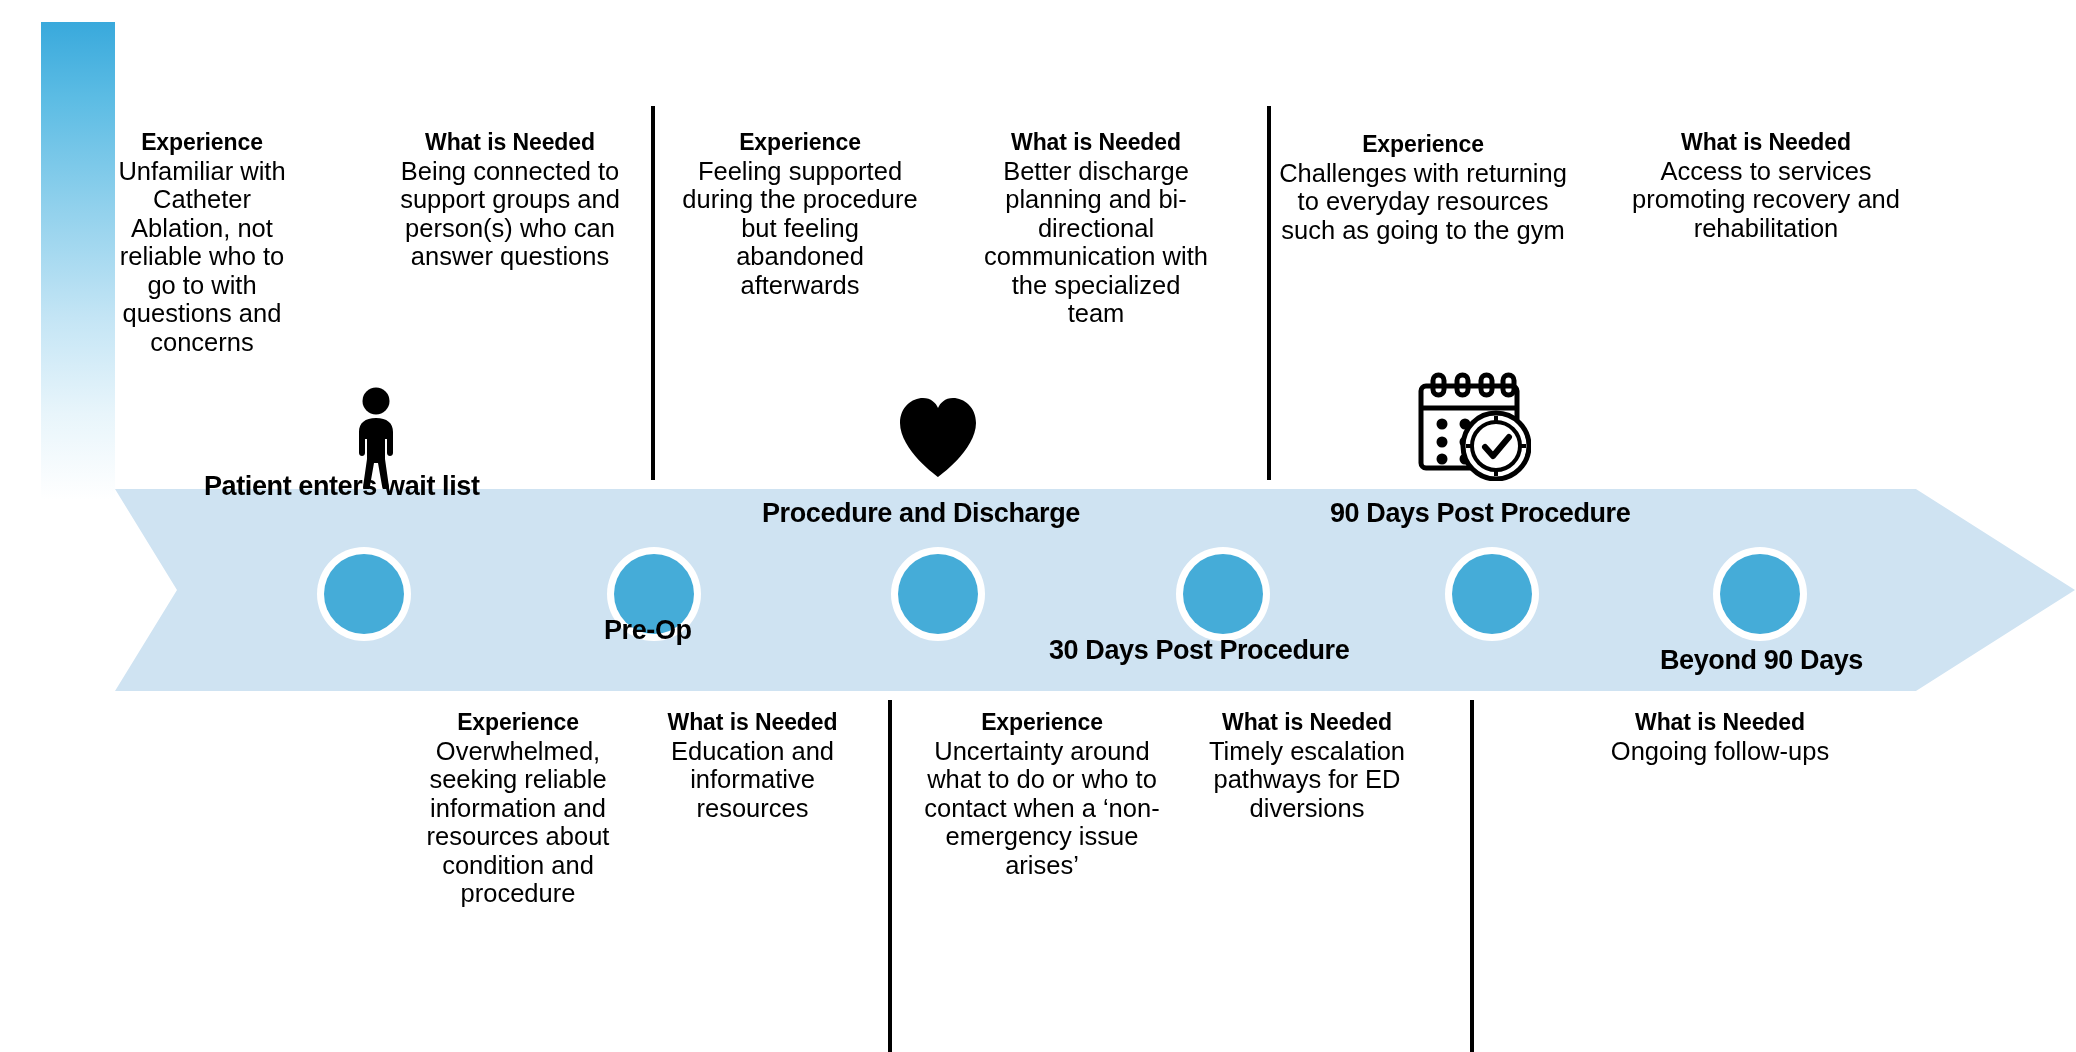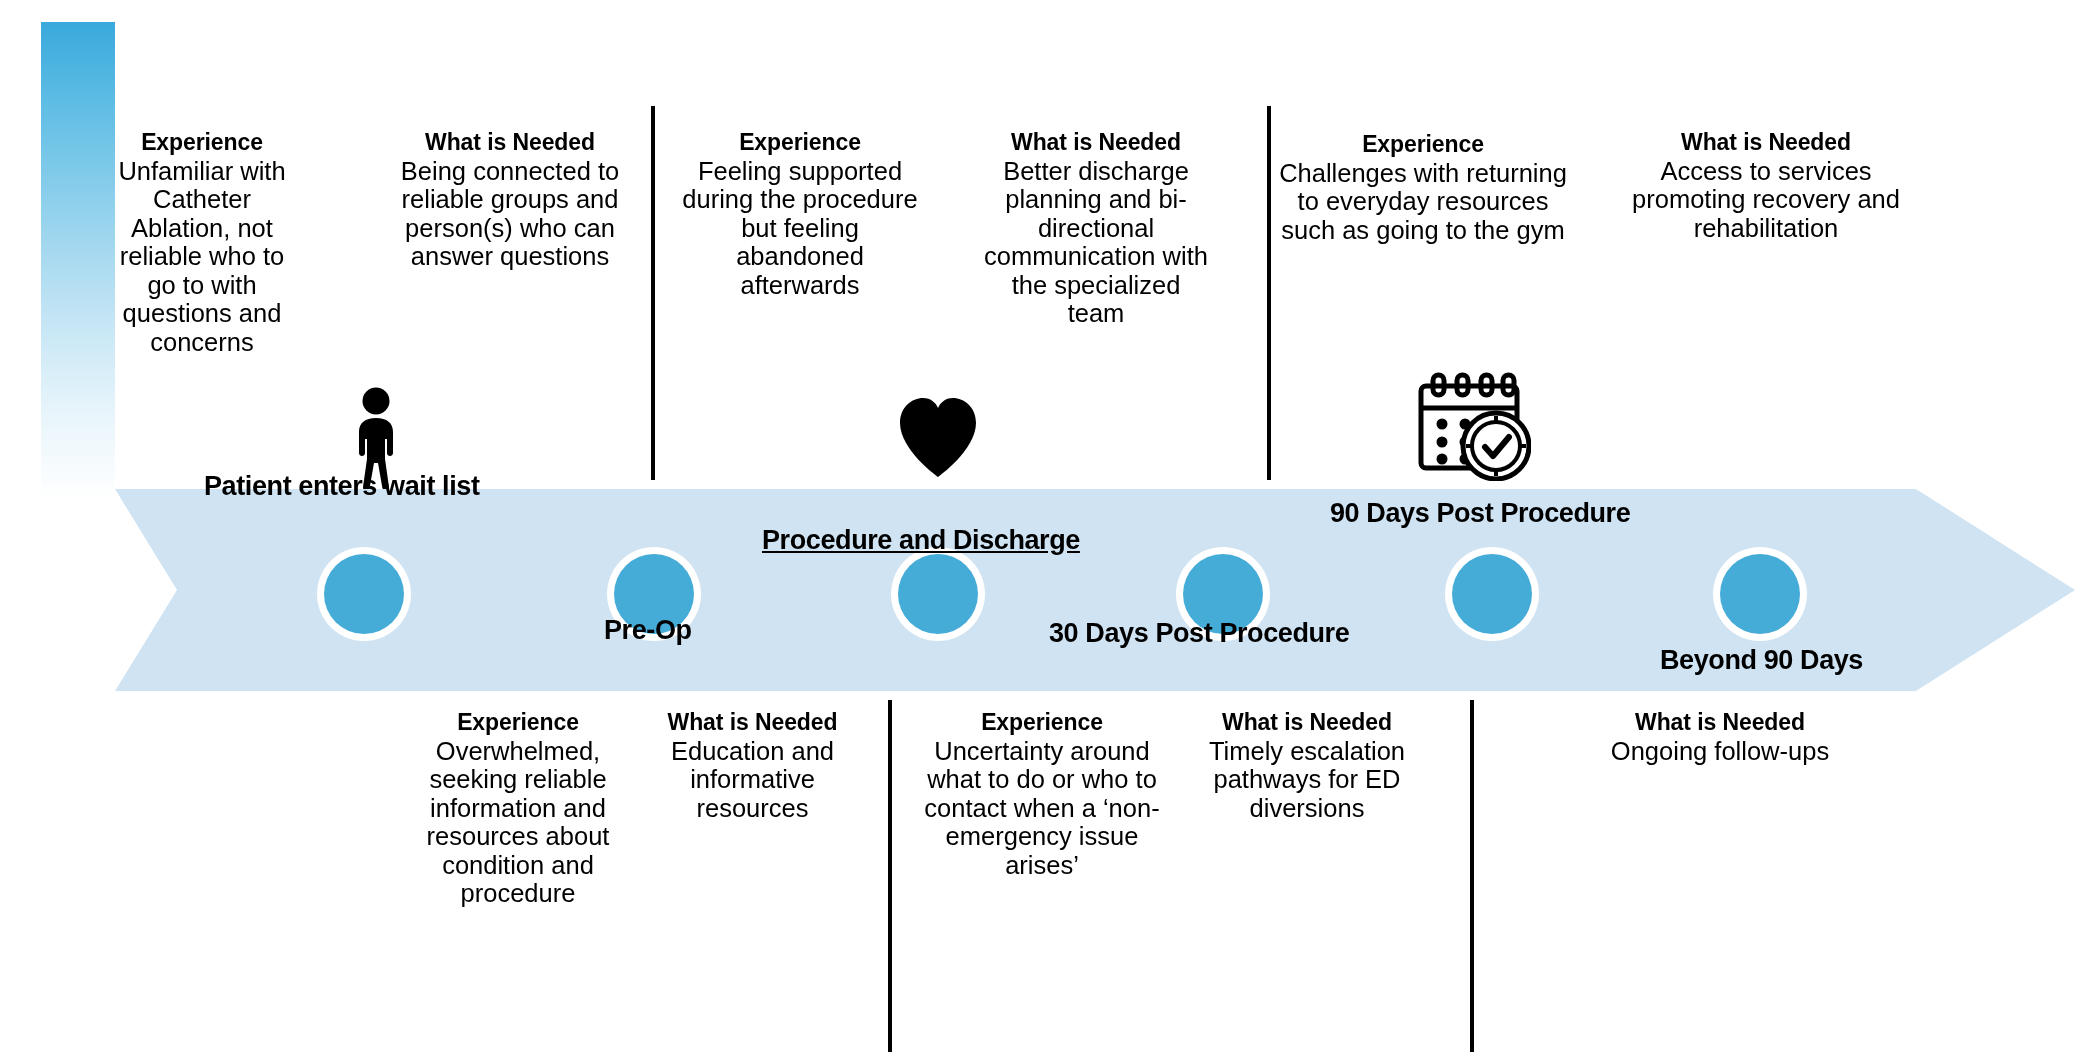--- a/index.html
+++ b/index.html
@@ -88,21 +88,21 @@
 
   <div class="gradient-bar"></div>
 
   <div class="block" style="left:92px; top:130px; width:180px;">
     <span class="head">Experience</span>
     <span class="body">Unfamiliar with Catheter Ablation, not reliable who to go to with questions and concerns</span>
   </div>
 
   <div class="block" style="left:370px; top:130px; width:240px;">
     <span class="head">What is Needed</span>
-    <span class="body">Being connected to reliable groups and person(s) who can answer questions</span>
+    <span class="body">Being connected to support groups and person(s) who can answer questions</span>
   </div>
 
   <div class="block" style="left:660px; top:130px; width:240px;">
     <span class="head">Experience</span>
     <span class="body">Feeling supported during the procedure but feeling abandoned afterwards</span>
   </div>
 
   <div class="block" style="left:960px; top:130px; width:232px;">
     <span class="head">What is Needed</span>
     <span class="body">Better discharge planning and bi-directional communication with the specialized team</span>
@@ -178,22 +178,22 @@
 
   <div class="node" style="left:304px; top:554px;"></div>
   <div class="node" style="left:594px; top:554px;"></div>
   <div class="node" style="left:878px; top:554px;"></div>
   <div class="node" style="left:1163px; top:554px;"></div>
   <div class="node" style="left:1432px; top:554px;"></div>
   <div class="node" style="left:1700px; top:554px;"></div>
 
   <div class="milestone-label" style="left:184px; top:471px;">Patient enters wait list</div>
   <div class="milestone-label" style="left:584px; top:615px;">Pre-Op</div>
-  <div class="milestone-label" style="left:742px; top:525px;text-decoration:underline;">Procedure and Discharge</div>
-  <div class="milestone-label" style="left:1029px; top:618px;">30 Days Post Procedure</div>
+  <div class="milestone-label" style="left:742px; top:498px;">Procedure and Discharge</div>
+  <div class="milestone-label" style="left:1029px; top:635px;">30 Days Post Procedure</div>
   <div class="milestone-label" style="left:1310px; top:498px;">90 Days Post Procedure</div>
   <div class="milestone-label" style="left:1640px; top:645px;">Beyond 90 Days</div>
 
   <div class="block" style="left:398px; top:710px; width:200px;">
     <span class="head">Experience</span>
     <span class="body">Overwhelmed, seeking reliable information and resources about condition and procedure</span>
   </div>
 
   <div class="block" style="left:625px; top:710px; width:215px;">
     <span class="head">What is Needed</span>

